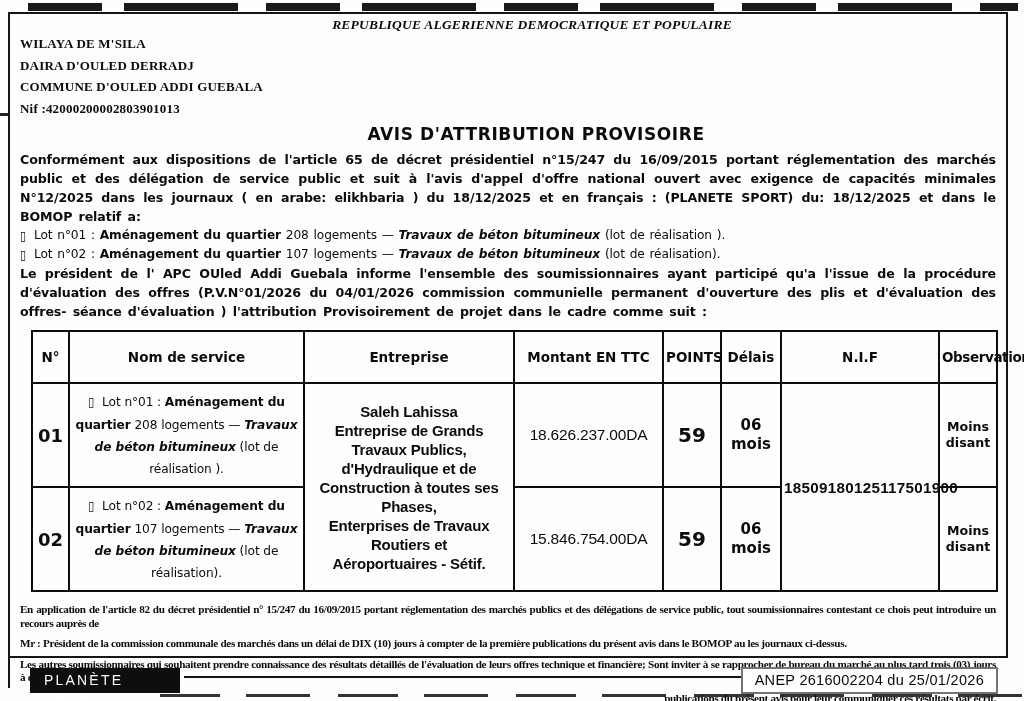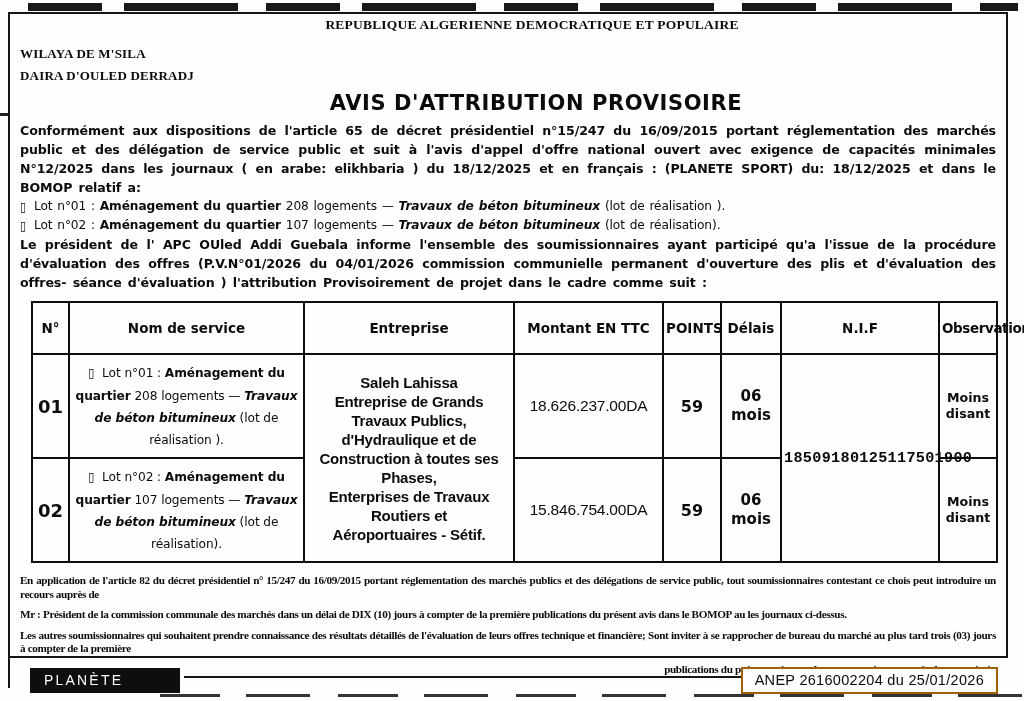--- a/index.html
+++ b/index.html
@@ -26,26 +26,26 @@
   }
   .scan-mid-line{position:absolute;top:676px;left:184px;width:578px;height:2px;background:#161616;}
   .frame-ext{position:absolute;left:8px;top:658px;width:2px;height:30px;background:#161616;}
 
   .frame{
     position:absolute;left:8px;top:12px;width:1000px;height:646px;
     border:2px solid #161616;background:transparent;
     padding:2px 10px 0 10px;box-sizing:border-box;
   }
 
-  .republic{ text-align:center;padding-left:48px;font-weight:bold;font-size:13.5px;letter-spacing:.2px;margin-top:1px; }
-
-  .letterhead{margin-top:10px;font-weight:bold;font-size:13px;line-height:21.5px;letter-spacing:.2px;}
+  .republic{ text-align:center;padding-left:48px;font-weight:bold;font-size:13.5px;letter-spacing:.2px;margin-top:1px;font-style:italic; }
+
+  .letterhead{margin-top:0;font-weight:bold;font-size:13px;line-height:21.5px;letter-spacing:.2px;}
 
   .doc-title{
-    text-align:center;padding-left:56px;font-weight:bold;font-size:21px;
+    text-align:center;padding-left:56px;font-weight:bold;font-size:17px;
     letter-spacing:.6px;margin-top:5px;
   }
 
   .intro{margin-top:6px;font-weight:bold;font-size:12.6px;line-height:19px;
     text-align:justify;letter-spacing:-.1px;word-spacing:2px;}
   .intro p{margin:0;}
   .lot-line{margin:0;text-align:left;word-spacing:1px;font-weight:normal;font-size:12.2px;}
   .lot-line .chk{display:inline-block;transform:scaleY(1.15);margin-right:8px;font-size:11px;}
   .lot-line .b{font-weight:bold;}
   .lot-line .bi{font-weight:bold;font-style:italic;}
@@ -67,57 +67,59 @@
     text-align:left;font-size:12.2px;line-height:22px;padding:4px 4px 4px 12px;letter-spacing:-.1px;
   }
   td.c-projet .chk{display:inline-block;transform:scaleY(1.15);margin-right:8px;font-size:11px;}
   td.c-projet .b{font-weight:bold;}
   td.c-projet .bi{font-weight:bold;font-style:italic;}
   td.c-ent{
     font-family:"Liberation Sans", sans-serif;font-weight:bold;font-size:15px;line-height:19px;
     white-space:pre-line;letter-spacing:-.2px;
   }
   td.c-montant{font-family:"Liberation Sans", sans-serif;font-weight:normal;font-size:15.5px;letter-spacing:-.2px;}
-  td.c-points{font-weight:bold;font-size:16px;}
+  td.c-points{font-weight:bold;font-size:20px;}
   td.c-delais{font-weight:bold;font-size:15px;line-height:19px;white-space:pre-line;}
-  td.c-nif{font-family:Liberation Mono, monospace;font-weight:bold;font-size:15.2px;letter-spacing:.3px;}
+  td.c-nif{font-family:Liberation Sans, sans-serif;font-weight:bold;font-size:15.2px;letter-spacing:.3px;}
   td.c-obs{font-weight:bold;font-size:12.6px;line-height:16px;margin-top:36px;}
   td.v-top{vertical-align:top;padding-top:8px;}
 
   .footer{margin-top:11px;font-family:"Liberation Serif", serif;font-weight:bold;
     font-size:11.2px;line-height:13.5px;letter-spacing:-.35px;}
   .footer p{margin:0 0 7px 0;text-align:justify;}
   .footer p.right{text-align:right;margin-bottom:0;}
 
   .journal-badge{
     position:absolute;left:30px;top:668px;width:150px;height:25px;
     background:#0e0e0e;color:#fbfbfb;
     font-family:"Liberation Sans", sans-serif;font-size:14px;letter-spacing:2.2px;
     line-height:25px;padding-left:14px;box-sizing:border-box;
   }
   .anep-box{
     position:absolute;right:26px;top:667px;height:23px;
-    border:2px solid #a16207;background:#fff;
+    border:2px solid #737373;background:#fff;
     font-family:"Liberation Sans", sans-serif;font-size:14.5px;letter-spacing:.3px;
     line-height:23px;padding:0 12px;
   }
 </style>
 </head>
 <body>
 
 <div class="scan-top"></div>
 <div class="scan-left-tick"></div>
 
 <div class="frame serif">
 
   <div class="republic serif">REPUBLIQUE ALGERIENNE DEMOCRATIQUE ET POPULAIRE</div>
 
   <div class="letterhead serif">
     <div>WILAYA DE  M'SILA</div>
     <div>DAIRA D'OULED DERRADJ</div>
+    <div>COMMUNE D'OULED ADDI GUEBALA</div>
+    <div>Nif :42000200002803901013</div>
   </div>
 
   <div class="doc-title hand">AVIS D'ATTRIBUTION PROVISOIRE</div>
 
   <div class="intro hand">
     <p>Conformément aux dispositions de l'article 65 de décret présidentiel n°15/247 du 16/09/2015 portant réglementation des marchés public et des délégation de service public et suit à l'avis d'appel d'offre national ouvert avec exigence de capacités minimales N°12/2025 dans les journaux ( en arabe: elikhbaria ) du 18/12/2025  et en français : (PLANETE SPORT) du: 18/12/2025  et dans le BOMOP relatif a:</p>
 
     <p class="lot-line"><span class="chk">▯</span><span>Lot n°01 : </span><span class="b">Aménagement du quartier</span><span> 208 logements — </span><span class="bi">Travaux de béton bitumineux</span><span> (lot de réalisation ).</span></p>
 
     <p class="lot-line"><span class="chk">▯</span><span>Lot n°02 : </span><span class="b">Aménagement du quartier</span><span> 107 logements — </span><span class="bi">Travaux de béton bitumineux</span><span> (lot de  réalisation).</span></p>

